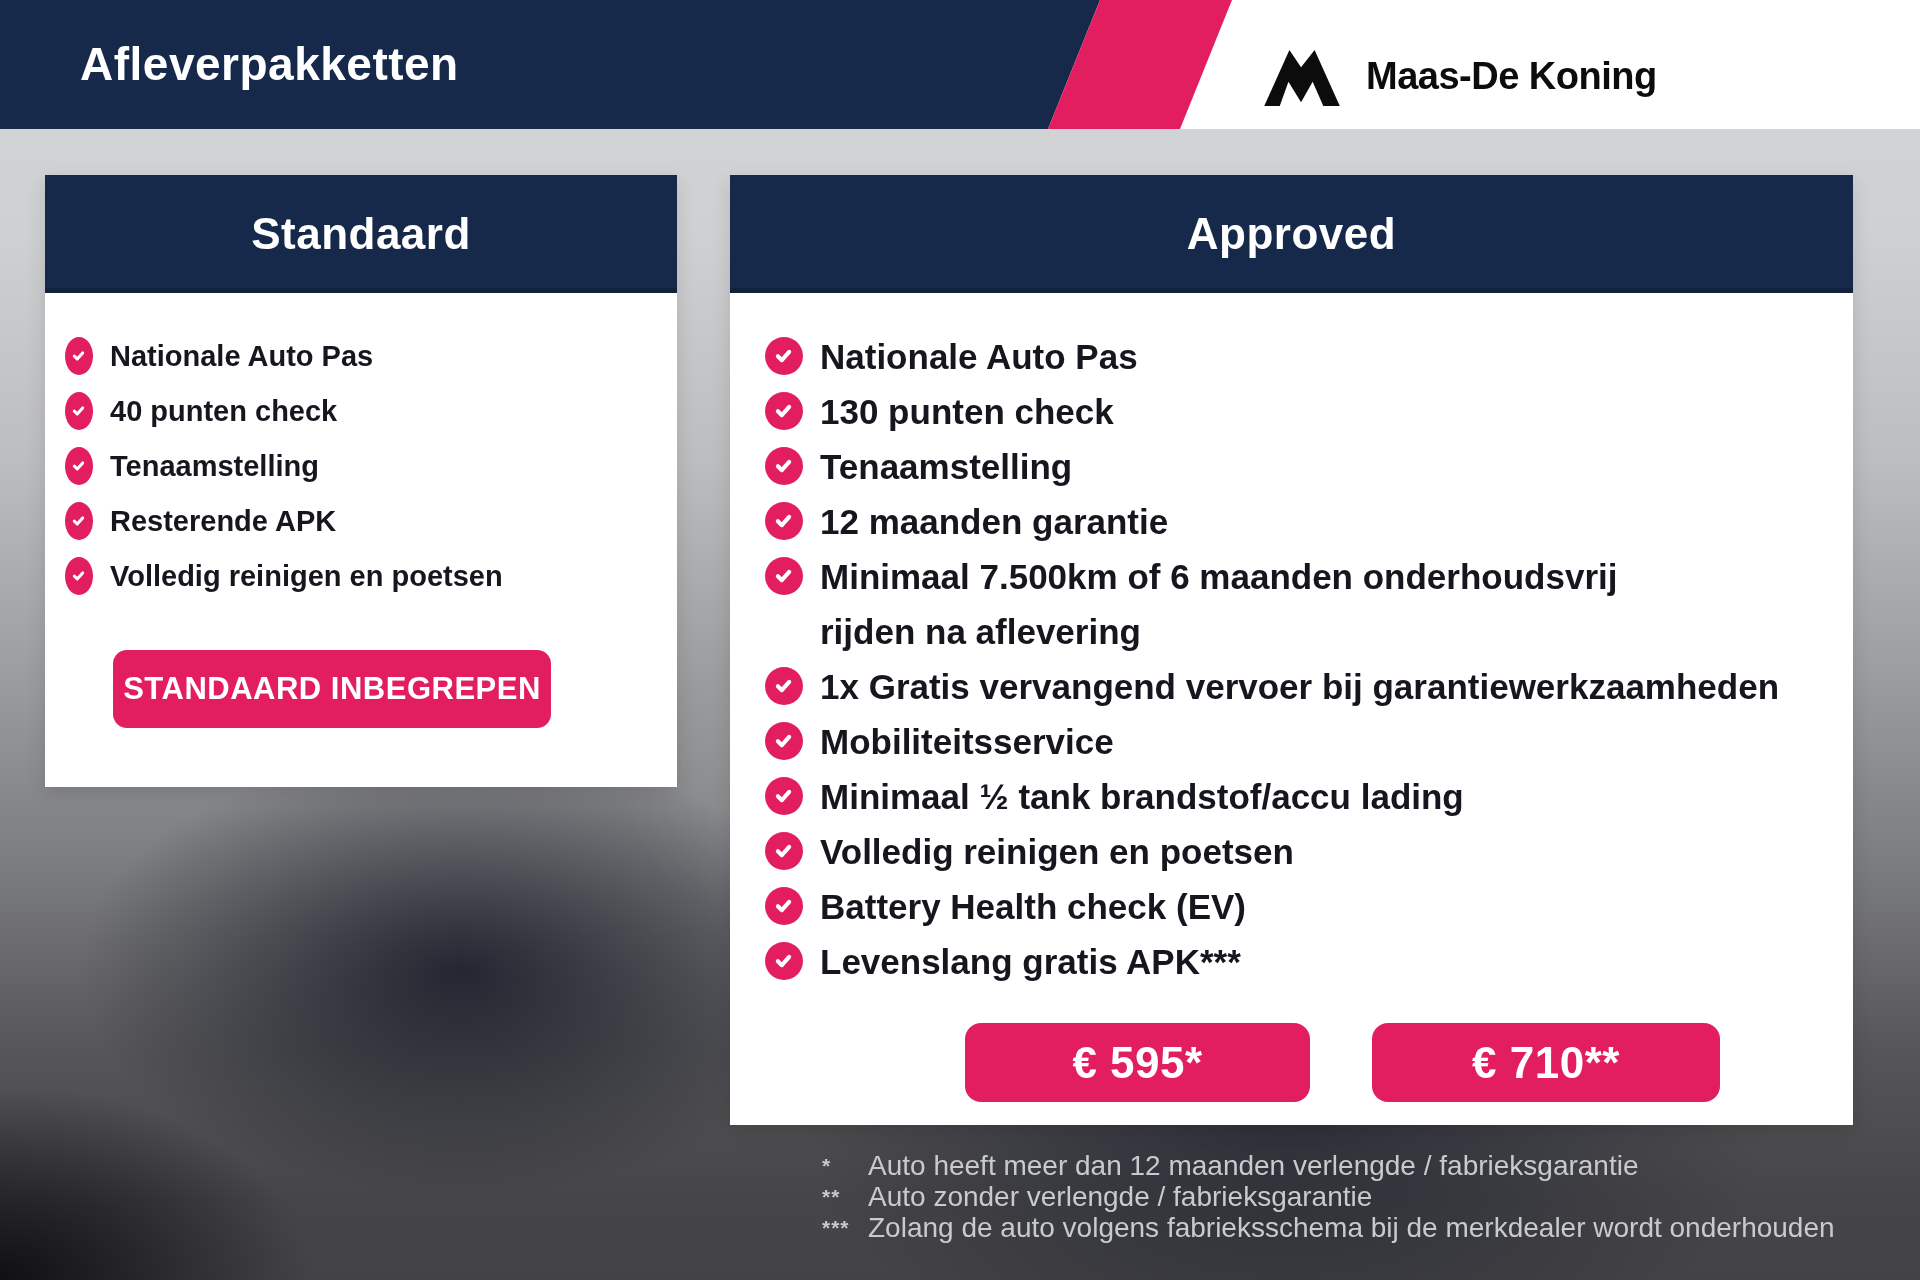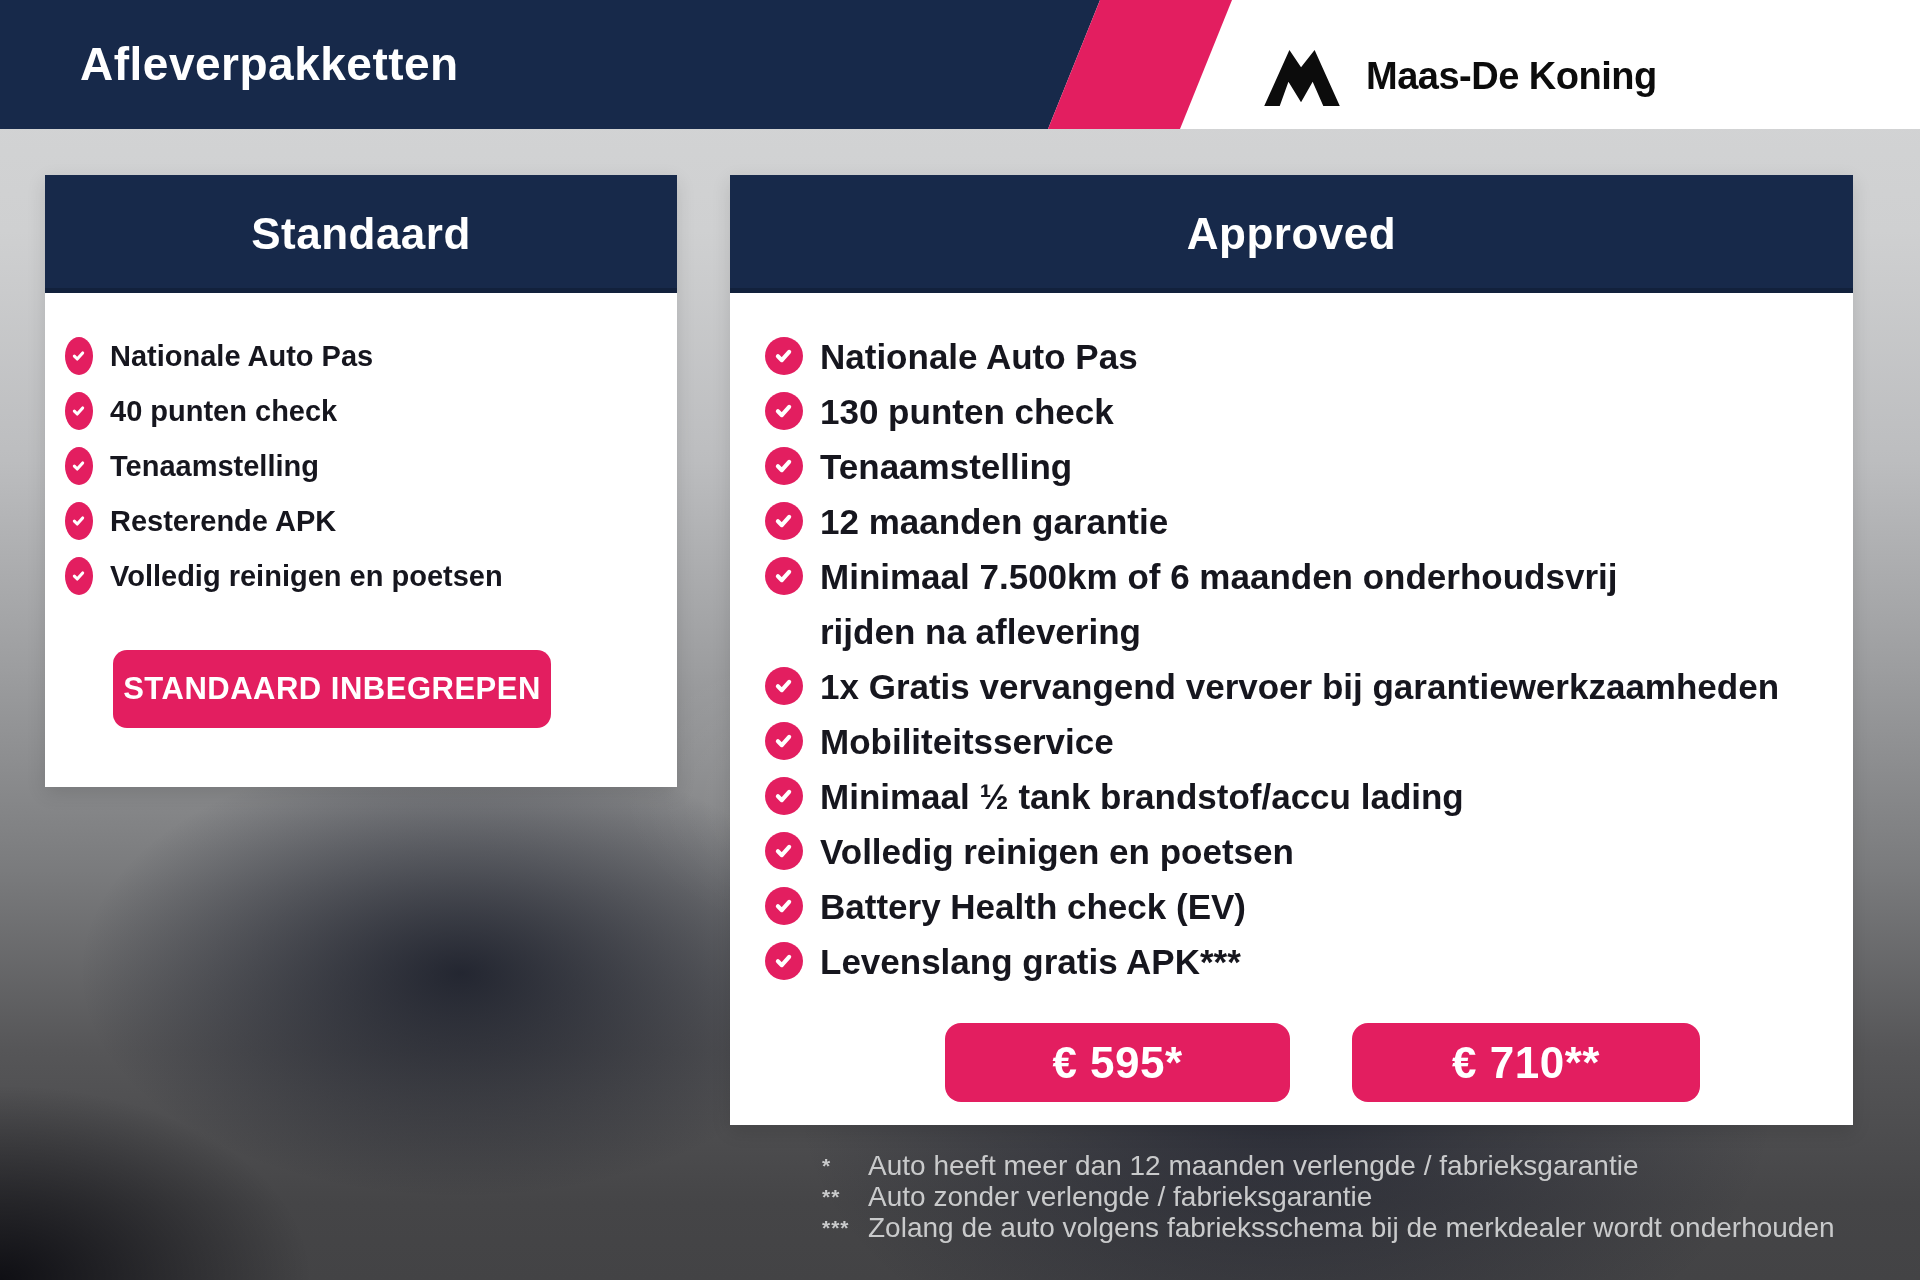--- a/index.html
+++ b/index.html
@@ -55,21 +55,21 @@
   .chk svg{width:62%;height:62%;}
 
   .lbl{font-weight:700;color:var(--c-text_dark);white-space:pre-line;}
   .card-std .lbl{font-size:29px;line-height:55px;}
   .card-app .lbl{font-size:35px;line-height:55px;}
 
   .btn{background:var(--c-pink);color:#fff;font-weight:700;text-align:center;
     display:flex;align-items:center;justify-content:center;cursor:pointer;}
   .std-btn{position:absolute;left:20px;top:475px;width:438px;height:78px;
     border-radius:14px;font-size:31px;letter-spacing:0.5px;margin-left:48px;}
-  .price-btn{position:absolute;height:79px;border-radius:16px;font-size:44px;letter-spacing:0.5px;}
+  .price-btn{position:absolute;height:79px;border-radius:16px;font-size:44px;letter-spacing:0.5px;margin-left:20px;}
   .price-1{left:215px;top:848px;width:345px;}
   .price-2{left:622px;top:848px;width:348px;}
 
   
   .notes{position:absolute;left:822px;top:1150px;}
   .note-row{display:flex;line-height:31px;}
   .note-sym{width:46px;font-size:21px;color:var(--c-footnote_text);font-weight:700;letter-spacing:1px;}
   .note-txt{font-size:28px;color:var(--c-footnote_text);font-weight:400;}
 </style>
 </head>

